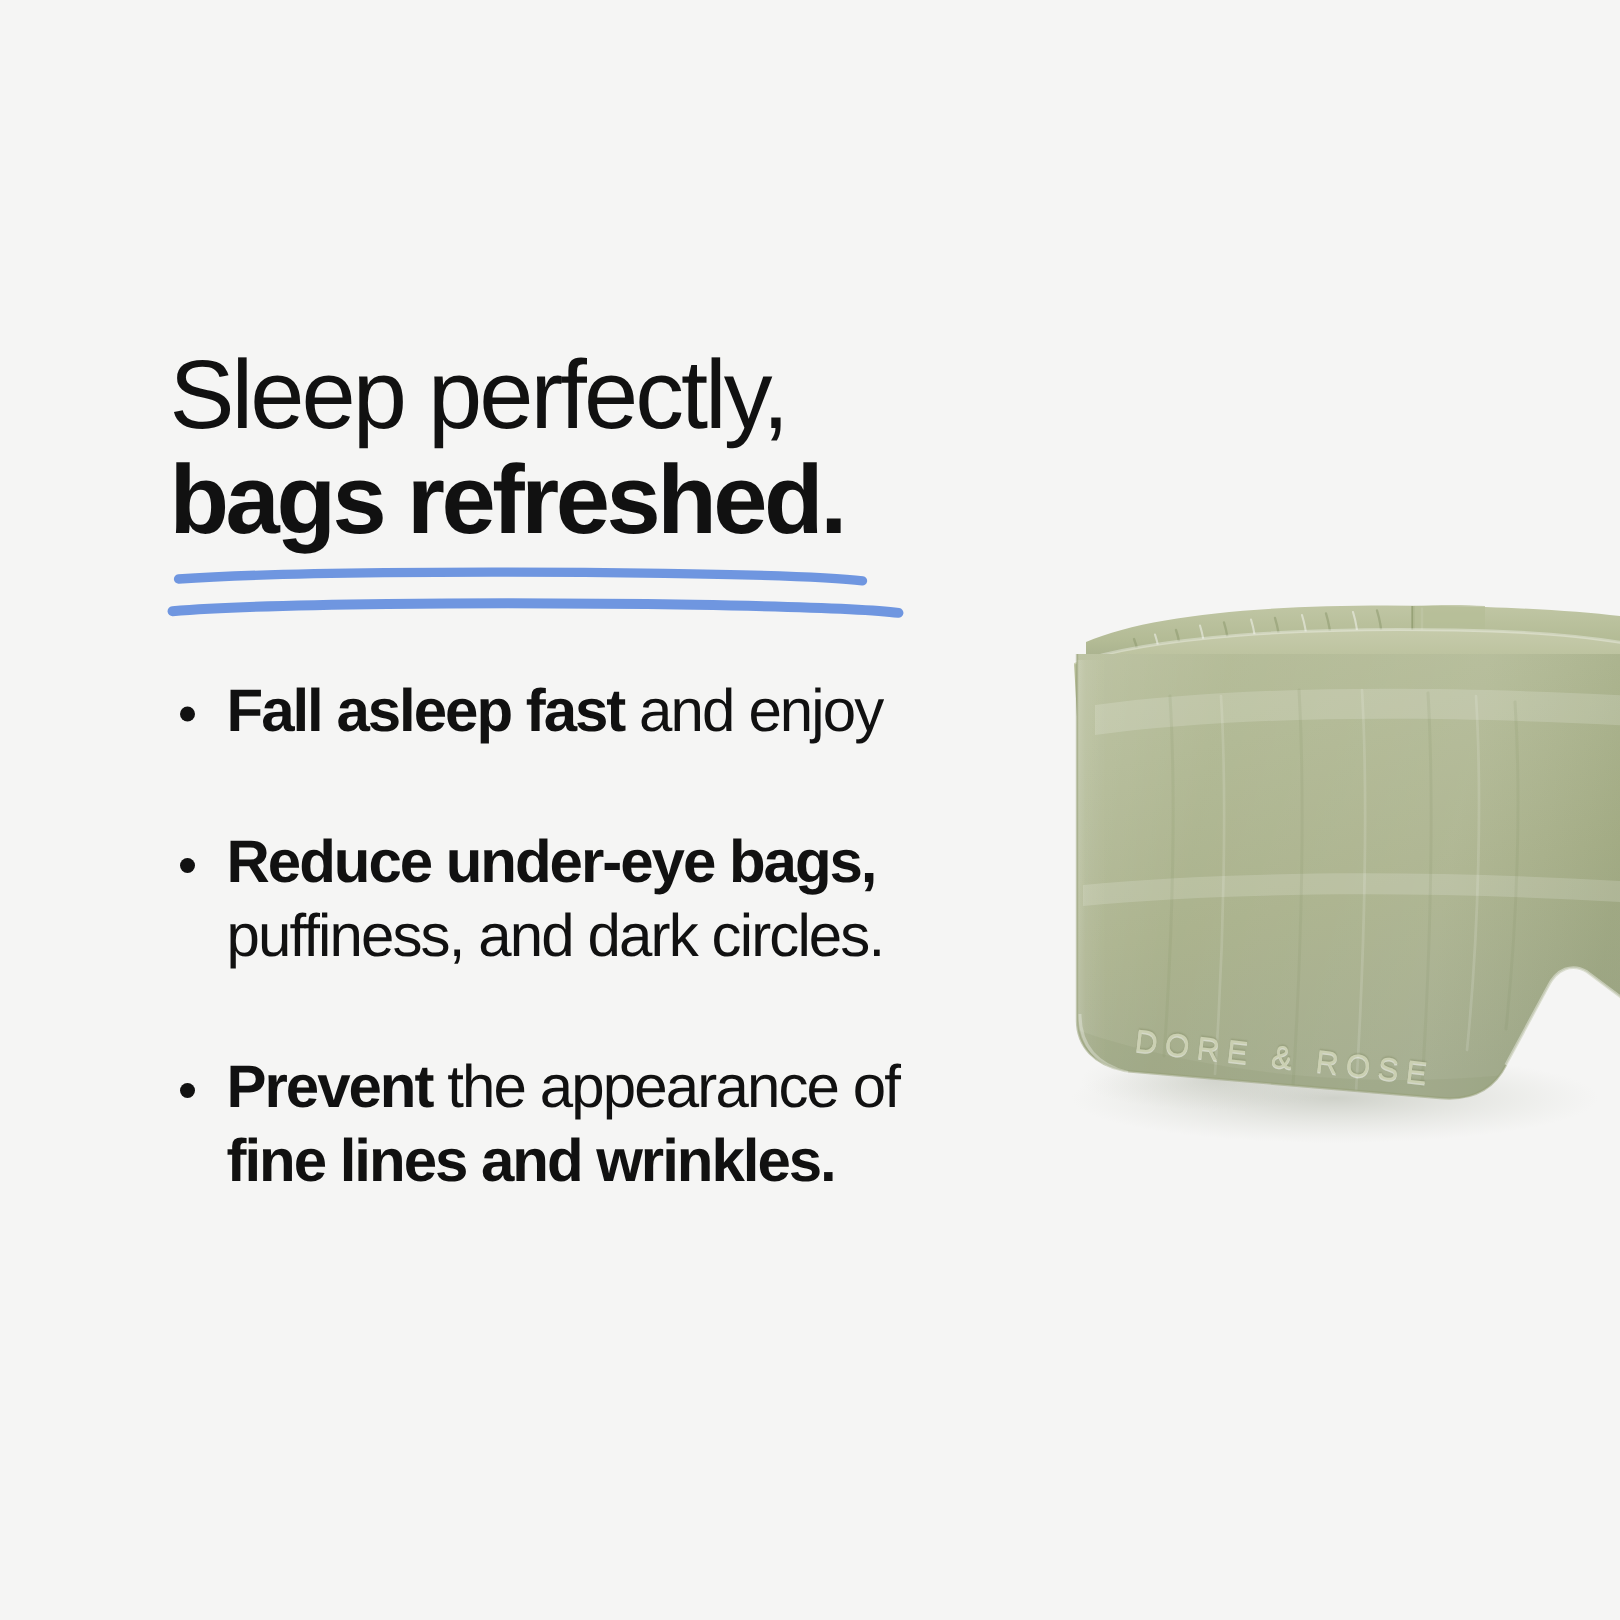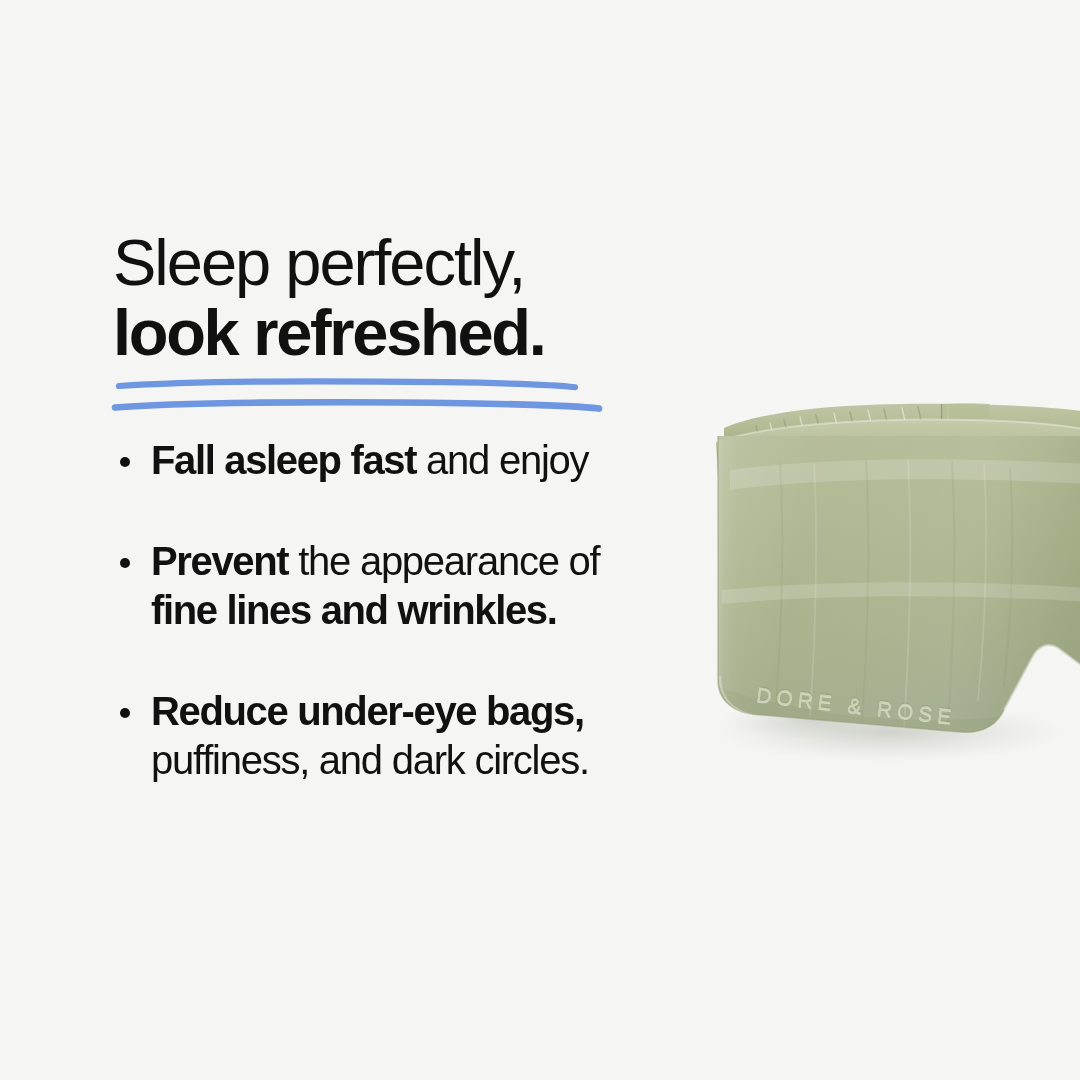--- a/index.html
+++ b/index.html
@@ -54,21 +54,21 @@
     width: 520px;
     height: 46px;
     pointer-events: none;
   }
   .underline-wrap svg { display:block; width:100%; height:100%; overflow: visible;}
 
   
   .bullets {
     position: absolute;
     left: 0px;
-    top: 208px;
+    top: 222px;
     width: 580px;
   }
   .bullet {
     position: relative;
     padding-left: 38px;
     margin-bottom: 52px;
     color: #111111;
     font-size: 40px;
     line-height: 49px;
     letter-spacing: -1.25px;
@@ -112,46 +112,46 @@
     opacity: 0.95;
   }
 </style>
 </head>
 <body>
 
 <div id="stage">
 
   <div class="text-col">
 
-    <h1 class="headline"><span>Sleep perfectly,</span><span class="line2">look refreshed.</span></h1>
+    <h1 class="headline"><span>Sleep perfectly,</span><span class="line2">bags refreshed.</span></h1>
 
     <div class="underline-wrap">
       <svg viewBox="0 0 520 46" preserveAspectRatio="none" aria-hidden="true">
         <path d="M6,12 C70,7.5 200,6.5 330,8.2 C400,9.2 445,11 462,13.2" fill="none" stroke="#6f96e0" stroke-width="6.2" stroke-linecap="round"></path>
         <path d="M2,33.5 C60,28.5 210,27 350,29.2 C430,30.6 470,32.4 486,34.6" fill="none" stroke="#6f96e0" stroke-width="6.6" stroke-linecap="round"></path>
       </svg>
     </div>
 
     <ul class="bullets" style="list-style:none;margin:0;padding:0;">
 
       <li class="bullet">
         <span class="dot"></span>
         <span class="ln"><b>Fall asleep fast</b><span> and enjoy</span></span>
       </li>
 
       <li class="bullet">
         <span class="dot"></span>
+        <span class="ln"><b>Reduce under-eye bags,</b><span></span></span>
+        <span class="ln">puffiness, and dark circles.</span>
+      </li>
+
+      <li class="bullet">
+        <span class="dot"></span>
         <span class="ln"><b>Prevent</b><span> the appearance of</span></span>
         <span class="ln"><b>fine lines and wrinkles.</b></span>
-      </li>
-
-      <li class="bullet">
-        <span class="dot"></span>
-        <span class="ln"><b>Reduce under-eye bags,</b><span></span></span>
-        <span class="ln">puffiness, and dark circles.</span>
       </li>
 
     </ul>
   </div>
 
   <div class="product">
     <svg viewBox="0 0 430 430" preserveAspectRatio="none" aria-hidden="true">
       <defs>
 
         <linearGradient id="bodyG" x1="0" y1="0" x2="0.25" y2="1">

